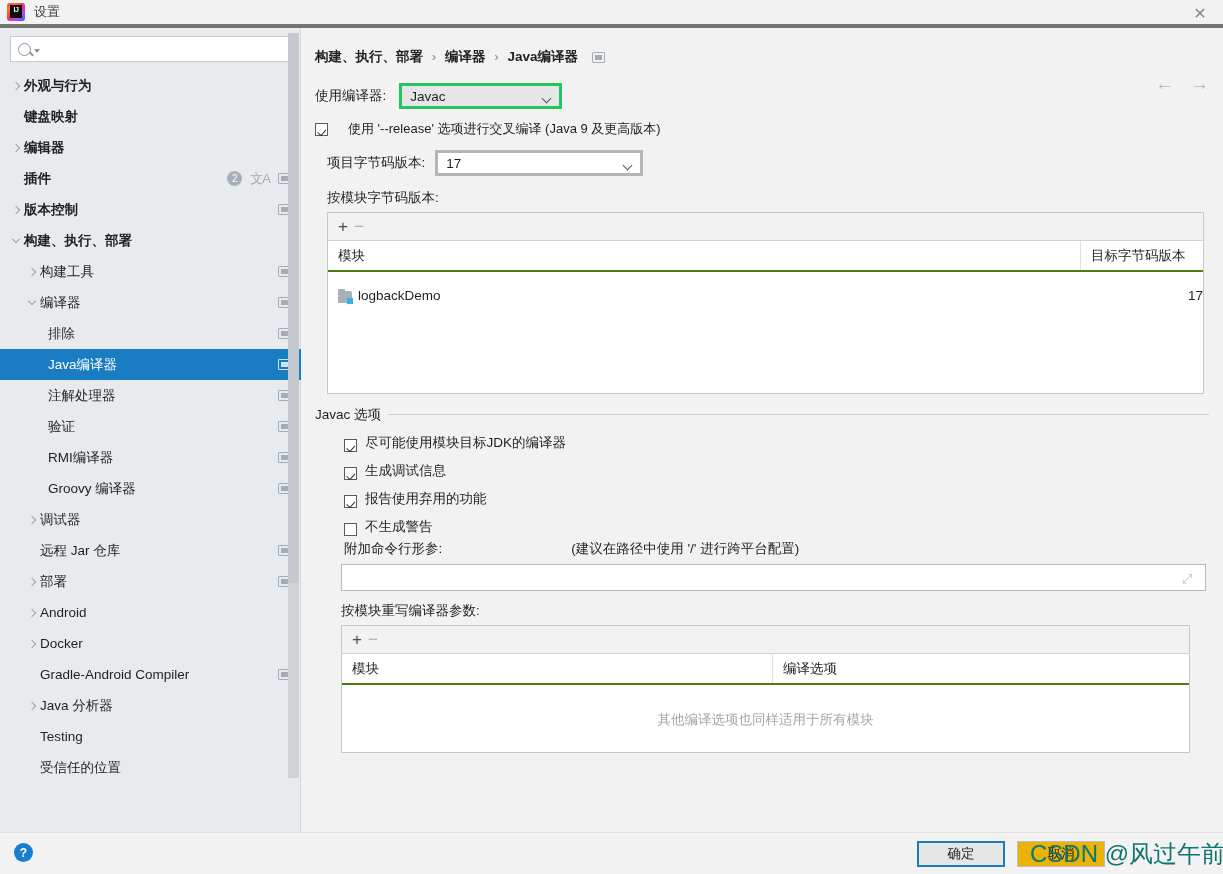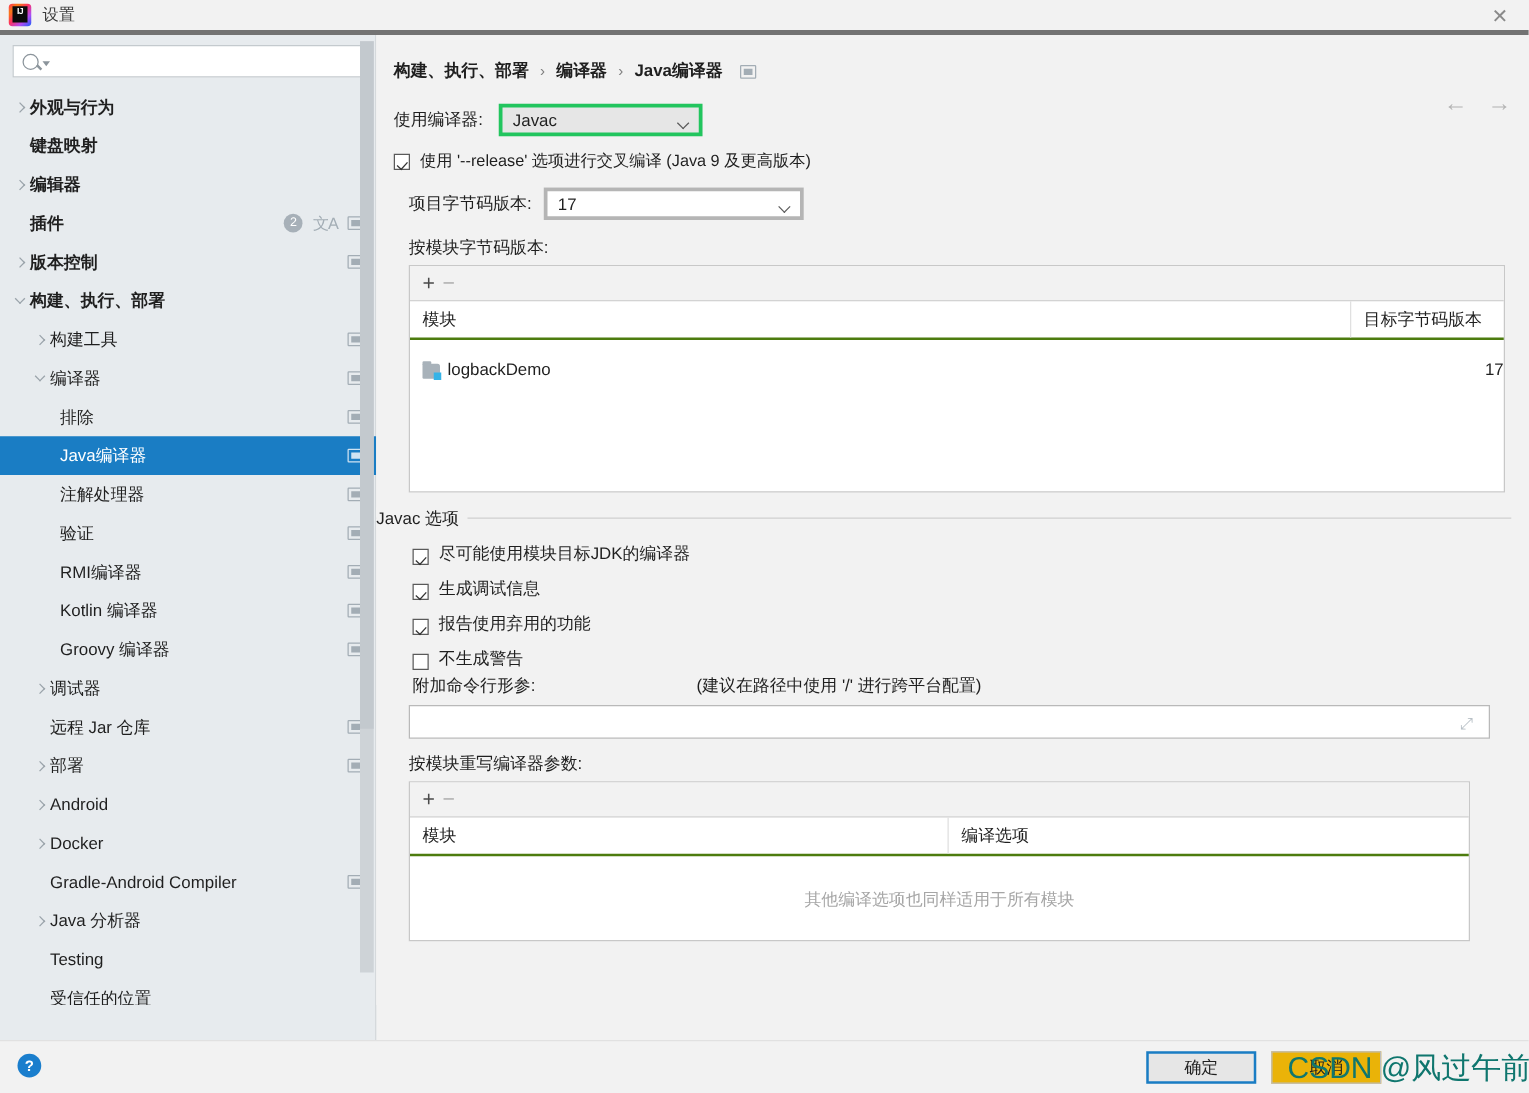--- a/index.html
+++ b/index.html
@@ -167,21 +167,21 @@
   .cb-line { display:flex; align-items:center; padding-left:14px; }
   .cbx {
     width:13px;height:13px;border:1.2px solid #5a5a5a;background:#fff;
     position:relative; flex:0 0 13px; margin-right:8px;
   }
   .cbx.on:after {
     content:""; position:absolute; left:2px; top:5px; width:4px;height:7px;
     border-right:1.7px solid #333; border-bottom:1.7px solid #333;
     transform:rotate(42deg) translate(0px,-2px);
   }
-  #row-release { margin-top:11px; }
+  #row-release { margin-top:11px;gap:12px; }
   #row-bytecode { margin-top:12px; padding-left:26px; }
   #lbl-per-module { padding-left:26px; margin-top:13px; font-size:13.5px; }
 
   
   .panel-table {
     margin-left:26px; margin-top:5px; background:#ffffff;
     border:1px solid #c8c8c8;
   }
   .tbar {
     height:28px; background:#f2f2f2; border-bottom:1px solid #d3d3d3;
@@ -207,21 +207,21 @@
   }
   .mod-icon:after{
     content:""; position:absolute; right:-1px; bottom:-1px; width:6px;height:6px;
     background:#35b3e7;
   }
   .empty-hint {
     text-align:center; color:#a6a6a6; font-size:13.5px; padding-top:26px;
   }
 
   
-  #javac-group { margin-top:12px; position:relative; }
+  #javac-group { margin-left:14px; margin-top:12px; position:relative; }
   #javac-legend {
     font-size:13.5px; background:#f2f2f2; display:inline-block;
     padding-right:7px; position:relative; z-index:2;
   }
   #javac-rule {
     position:absolute; left:0; right:14px; top:8px; height:1px; background:#d0d0d0; z-index:1;
   }
   .javac-cb { display:flex; align-items:flex-end; padding-left:29px; height:28px; font-size:13.5px; }
   #row-extra-label { display:flex; padding-left:29px; margin-top:4px; font-size:13.5px; }
   #extra-hint { margin-left:129px; }
@@ -370,26 +370,20 @@
             <span class="tr-icon"></span>
           </span>
         </div>
         <div class="tree-row lvl2">
           <span class="tree-label">RMI编译器</span>
           <span class="row-right">
             <span class="tr-icon"></span>
           </span>
         </div>
         <div class="tree-row lvl2">
-          <span class="tree-label">Kotlin 编译器</span>
-          <span class="row-right">
-            <span class="tr-icon"></span>
-          </span>
-        </div>
-        <div class="tree-row lvl2">
           <span class="tree-label">Groovy 编译器</span>
           <span class="row-right">
             <span class="tr-icon"></span>
           </span>
         </div>
         <div class="tree-row lvl1">
           <span class="tw">
             <span class="chev-r"></span>
           </span>
           <span class="tree-label">调试器</span>

